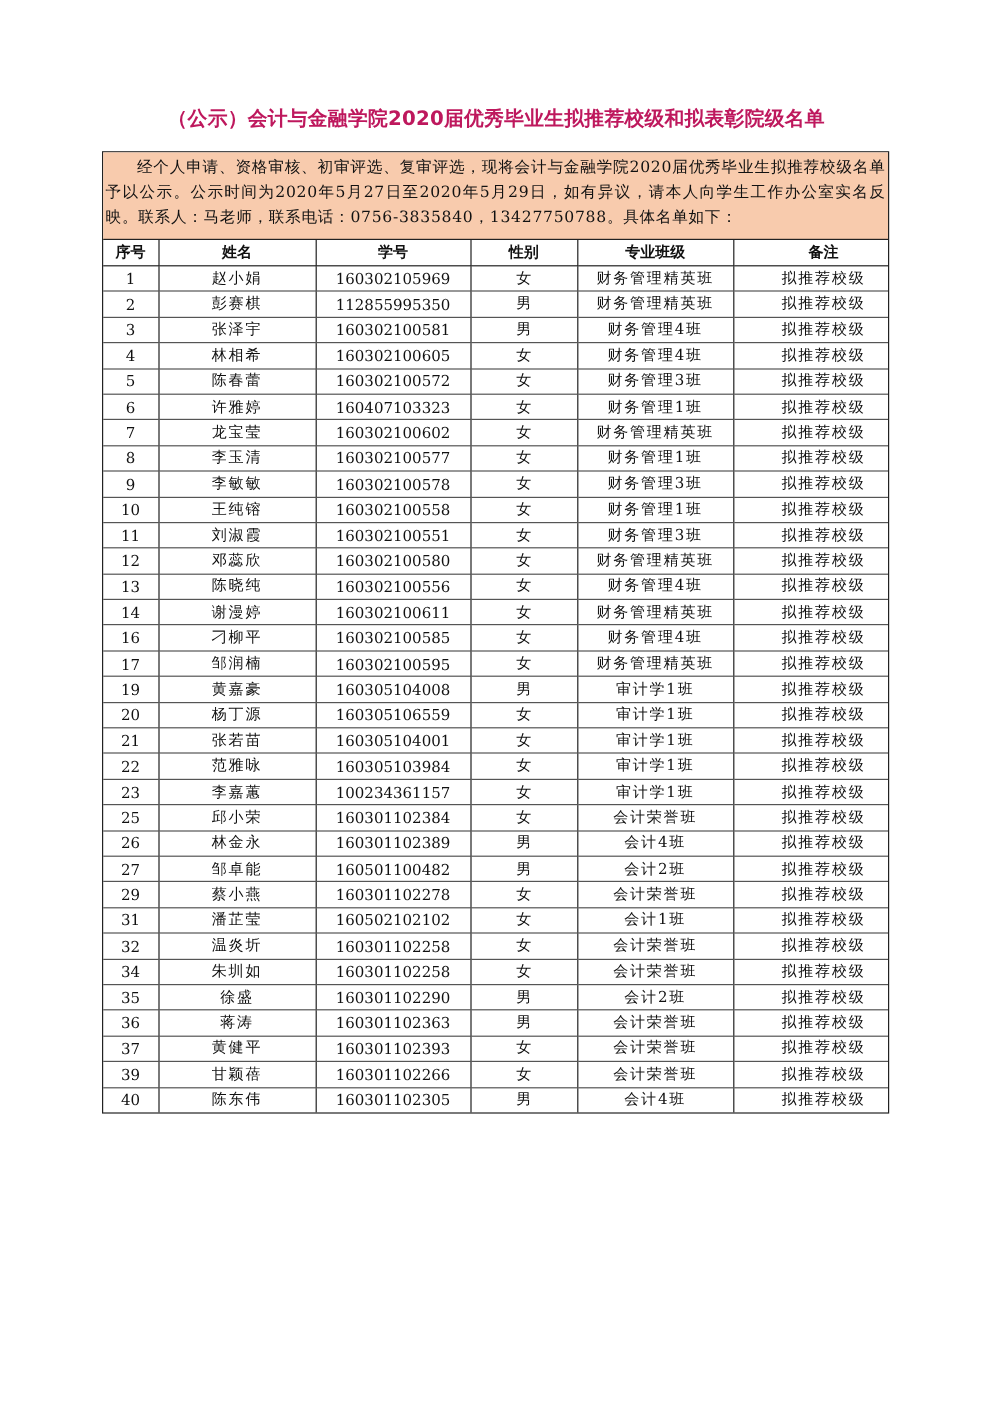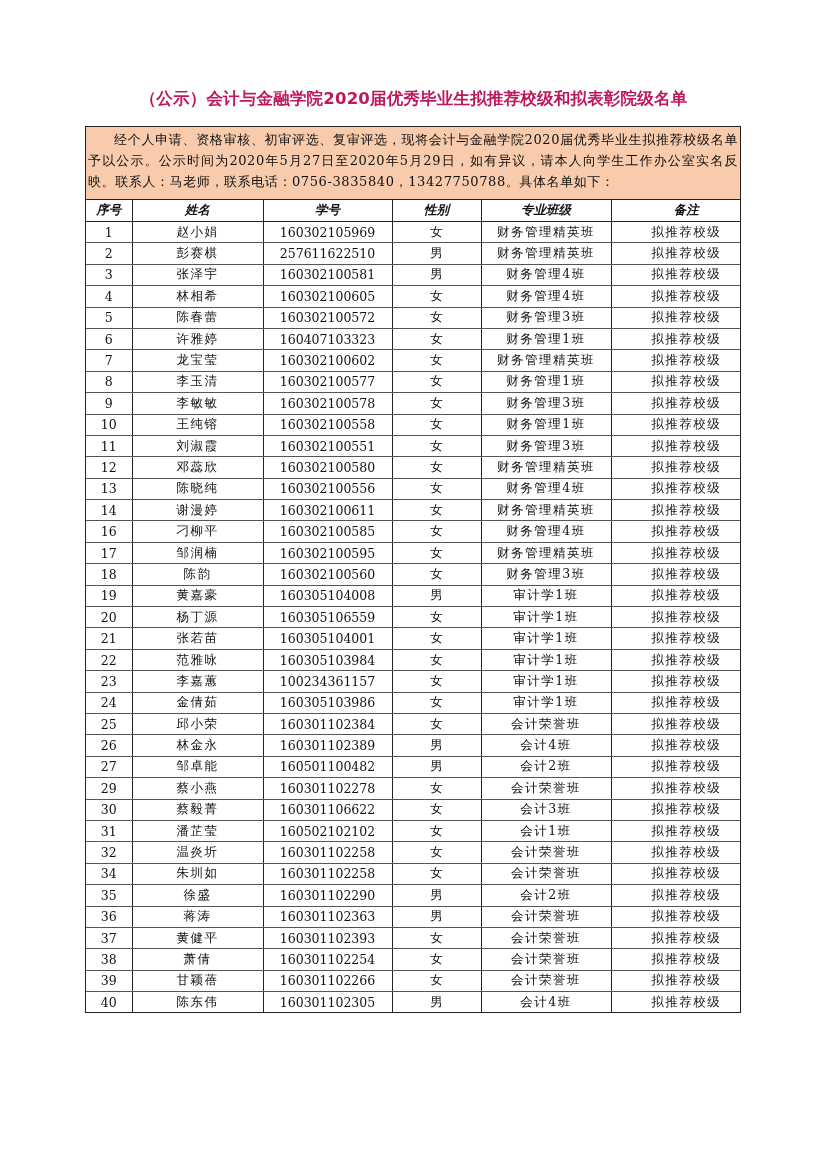--- a/index.html
+++ b/index.html
@@ -27,21 +27,21 @@
   col.c4 { width: 89px; } col.c5 { width: 130px; } col.c6 { width: auto; }
   th, td {
     border-right: 1px solid #222; border-bottom: 1px solid #555;
     text-align: center; padding: 0; height: 20.4px; font-size: 12.5px;
     white-space: nowrap; overflow: hidden;
   }
   th:last-child, td:last-child { border-right: none; padding-left: 21px; }
   tr:last-child td { border-bottom: none; }
   th {
     font-family: "DejaVu Sans", "Liberation Sans", sans-serif;
-    font-weight: bold; font-size: 12.5px; height: 21px; border-bottom: 1px solid #222; font-style: italic;
+    font-weight: bold; font-size: 12.5px; height: 21px; border-bottom: 1px solid #222;
   }
   td.name, td.cls, td.note { letter-spacing: 1.5px; }
 </style>
 </head>
 <body>
 
 <div class="title">（公示）会计与金融学院2020届优秀毕业生拟推荐校级和拟表彰院级名单</div>
 
 <div class="sheet">
   <div class="notice" style="background: rgb(248, 203, 173);"><span class="indent"></span><span>经个人申请、资格审核、初审评选、复审评选，现将会计与金融学院2020届优秀毕业生拟推荐校级名单予以公示。公示时间为2020年5月27日至2020年5月29日，如有异议，请本人向学生工作办公室实名反映。联系人：马老师，联系电话：0756-3835840，13427750788。具体名单如下：</span></div>
@@ -69,21 +69,21 @@
           <td class="idx">1</td>
           <td class="name">赵小娟</td>
           <td class="sid">160302105969</td>
           <td class="gender">女</td>
           <td class="cls">财务管理精英班</td>
           <td class="note">拟推荐校级</td>
         </tr>
         <tr>
           <td class="idx">2</td>
           <td class="name">彭赛棋</td>
-          <td class="sid">257611622510</td>
+          <td class="sid">112855995350</td>
           <td class="gender">男</td>
           <td class="cls">财务管理精英班</td>
           <td class="note">拟推荐校级</td>
         </tr>
         <tr>
           <td class="idx">3</td>
           <td class="name">张泽宇</td>
           <td class="sid">160302100581</td>
           <td class="gender">男</td>
           <td class="cls">财务管理4班</td>
@@ -187,28 +187,20 @@
         </tr>
         <tr>
           <td class="idx">17</td>
           <td class="name">邹润楠</td>
           <td class="sid">160302100595</td>
           <td class="gender">女</td>
           <td class="cls">财务管理精英班</td>
           <td class="note">拟推荐校级</td>
         </tr>
         <tr>
-          <td class="idx">18</td>
-          <td class="name">陈韵</td>
-          <td class="sid">160302100560</td>
-          <td class="gender">女</td>
-          <td class="cls">财务管理3班</td>
-          <td class="note">拟推荐校级</td>
-        </tr>
-        <tr>
           <td class="idx">19</td>
           <td class="name">黄嘉豪</td>
           <td class="sid">160305104008</td>
           <td class="gender">男</td>
           <td class="cls">审计学1班</td>
           <td class="note">拟推荐校级</td>
         </tr>
         <tr>
           <td class="idx">20</td>
           <td class="name">杨丁源</td>
@@ -235,28 +227,20 @@
         </tr>
         <tr>
           <td class="idx">23</td>
           <td class="name">李嘉蕙</td>
           <td class="sid">100234361157</td>
           <td class="gender">女</td>
           <td class="cls">审计学1班</td>
           <td class="note">拟推荐校级</td>
         </tr>
         <tr>
-          <td class="idx">24</td>
-          <td class="name">金倩茹</td>
-          <td class="sid">160305103986</td>
-          <td class="gender">女</td>
-          <td class="cls">审计学1班</td>
-          <td class="note">拟推荐校级</td>
-        </tr>
-        <tr>
           <td class="idx">25</td>
           <td class="name">邱小荣</td>
           <td class="sid">160301102384</td>
           <td class="gender">女</td>
           <td class="cls">会计荣誉班</td>
           <td class="note">拟推荐校级</td>
         </tr>
         <tr>
           <td class="idx">26</td>
           <td class="name">林金永</td>
@@ -275,28 +259,20 @@
         </tr>
         <tr>
           <td class="idx">29</td>
           <td class="name">蔡小燕</td>
           <td class="sid">160301102278</td>
           <td class="gender">女</td>
           <td class="cls">会计荣誉班</td>
           <td class="note">拟推荐校级</td>
         </tr>
         <tr>
-          <td class="idx">30</td>
-          <td class="name">蔡毅菁</td>
-          <td class="sid">160301106622</td>
-          <td class="gender">女</td>
-          <td class="cls">会计3班</td>
-          <td class="note">拟推荐校级</td>
-        </tr>
-        <tr>
           <td class="idx">31</td>
           <td class="name">潘芷莹</td>
           <td class="sid">160502102102</td>
           <td class="gender">女</td>
           <td class="cls">会计1班</td>
           <td class="note">拟推荐校级</td>
         </tr>
         <tr>
           <td class="idx">32</td>
           <td class="name">温炎圻</td>
@@ -326,28 +302,20 @@
           <td class="name">蒋涛</td>
           <td class="sid">160301102363</td>
           <td class="gender">男</td>
           <td class="cls">会计荣誉班</td>
           <td class="note">拟推荐校级</td>
         </tr>
         <tr>
           <td class="idx">37</td>
           <td class="name">黄健平</td>
           <td class="sid">160301102393</td>
-          <td class="gender">女</td>
-          <td class="cls">会计荣誉班</td>
-          <td class="note">拟推荐校级</td>
-        </tr>
-        <tr>
-          <td class="idx">38</td>
-          <td class="name">萧倩</td>
-          <td class="sid">160301102254</td>
           <td class="gender">女</td>
           <td class="cls">会计荣誉班</td>
           <td class="note">拟推荐校级</td>
         </tr>
         <tr>
           <td class="idx">39</td>
           <td class="name">甘颖蓓</td>
           <td class="sid">160301102266</td>
           <td class="gender">女</td>
           <td class="cls">会计荣誉班</td>

